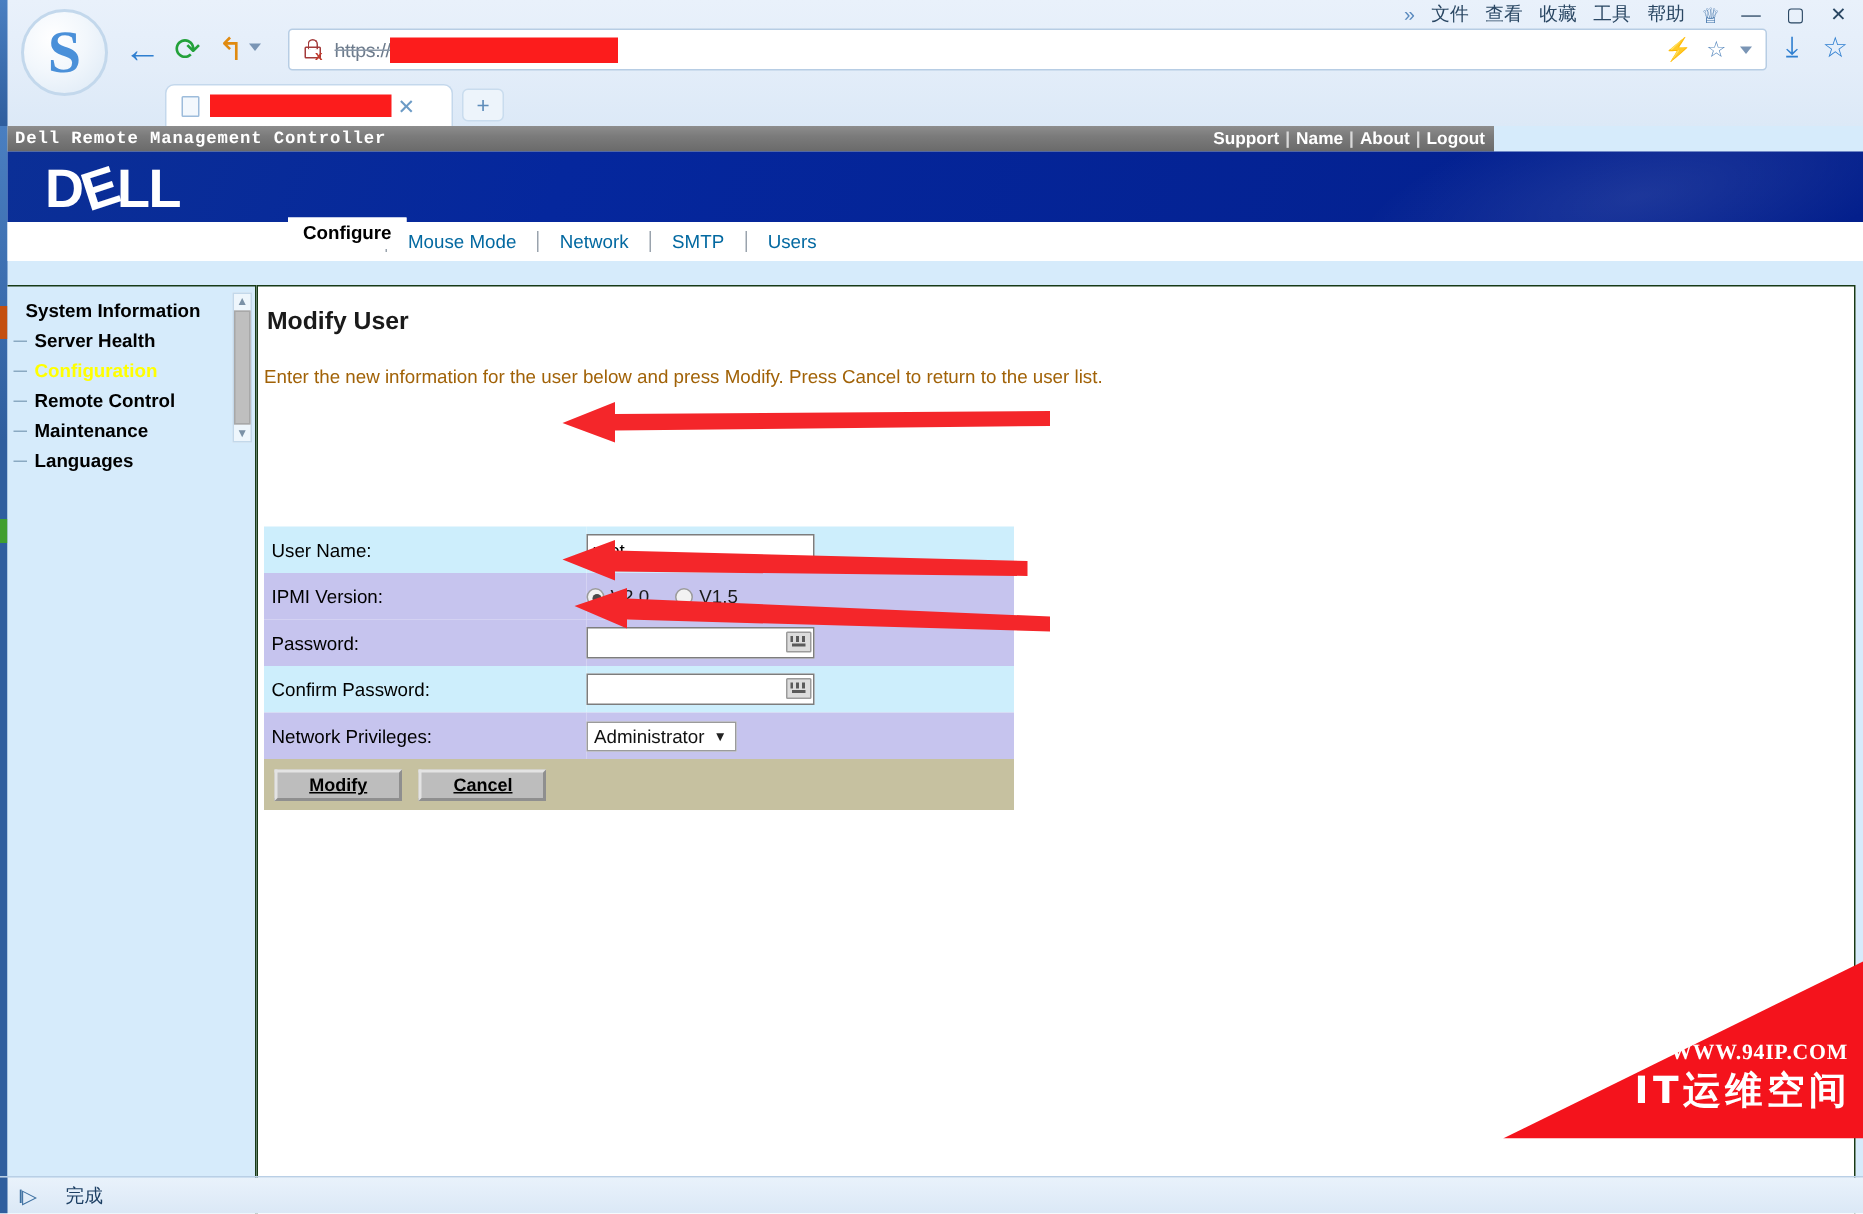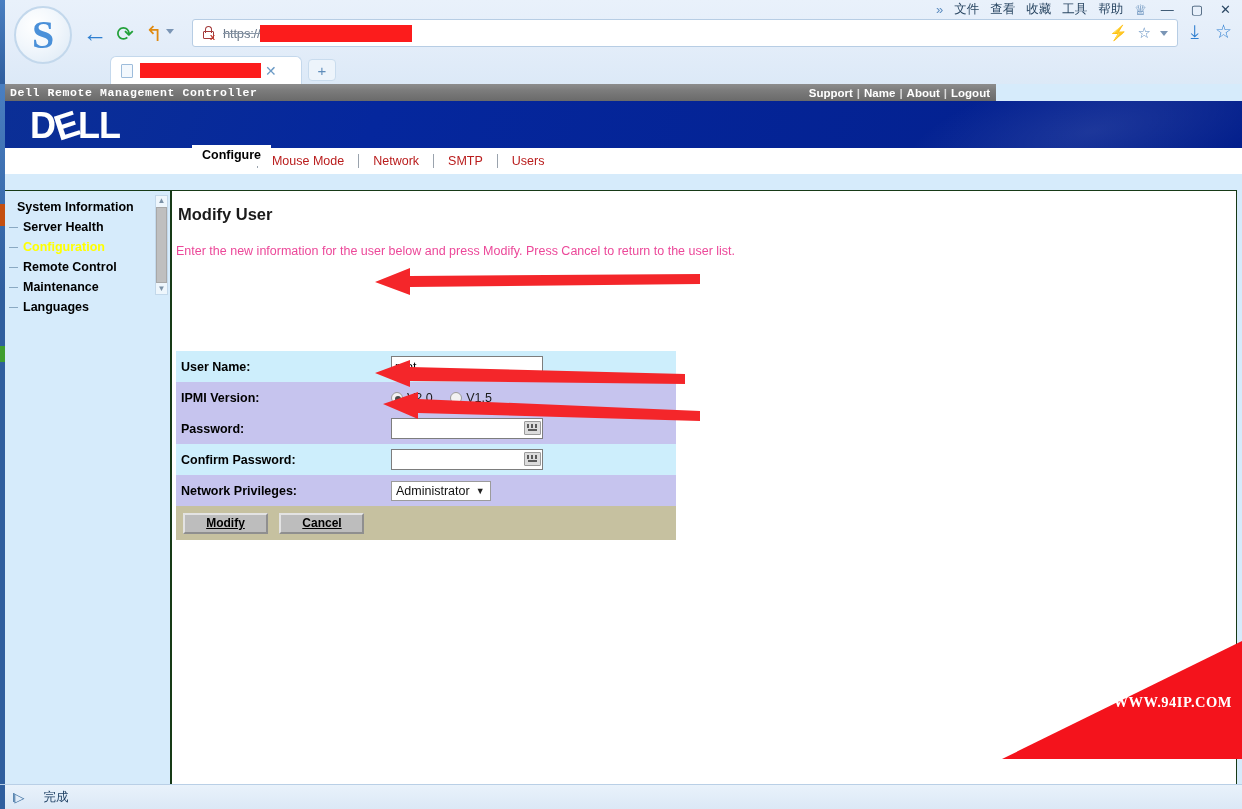--- a/index.html
+++ b/index.html
@@ -221,21 +221,21 @@
   }
 
   .subnav {
     position: absolute; left: 5px; top: 64px;
     width: 1237px; height: 26px;
     background: #ffffff;
     display: flex; align-items: center;
     padding-left: 192px;
   }
   .subnav .item {
-    font-size: 12.5px; color: #b91c1c;
+    font-size: 12.5px; color: #0369a1;
     padding: 0 14px; cursor: pointer;
     border-right: 1px solid #9aa3ad;
     line-height: 14px;
   }
   .subnav .item:last-child { border-right: none; }
 
   
   .sidebar {
     position: absolute; left: 5px; top: 106px;
     width: 166px; height: 678px;
@@ -279,34 +279,34 @@
     border: 1px solid #173a17;
     border-left: 1px solid #173a17;
     overflow: hidden;
   }
   .content h1 {
     margin: 0; padding: 14px 0 0 6px;
     font-size: 16.5px; font-weight: bold; color: #1a1a1a;
   }
   .content .intro {
     margin: 0; padding: 20px 0 0 4px;
-    font-size: 12.5px; color: #ec4899;
+    font-size: 12.5px; color: #a16207;
   }
 
   .form-table {
     position: absolute; left: 4px; top: 160px;
     width: 500px;
     border-collapse: collapse;
   }
   .form-table td {
     font-size: 12.5px; color: #000000;
     padding: 0; height: 31px; vertical-align: middle;
   }
   .form-table td.label {
-    width: 215px; padding-left: 5px; font-weight: bold;
+    width: 215px; padding-left: 5px; font-weight: normal;
   }
   .row-a { background: #cdeefc; }
   .row-b { background: #c6c4ee; }
   .row-btn { background: #c6c1a0; }
 
   .txt-input {
     width: 152px; height: 21px;
     border: 1px solid #7d7d7d;
     background: #ffffff;
     font-size: 12.5px; font-family: "Liberation Sans", sans-serif;
@@ -615,20 +615,21 @@
 
         <polygon points="375,289 410,276 410,283 685,290 685,300 410,297 410,303"></polygon>
 
         <polygon points="383,320 418,308 418,315 700,327 700,337 418,329 418,335"></polygon>
       </g>
     </svg>
 
     <div class="watermark">
       <div class="tri"></div>
       <div class="wm-url">WWW.94IP.COM</div>
+      <div class="wm-cn">IT运维空间</div>
     </div>
   </div>
 
   <div class="statusbar">
     <div class="sb-left-rail"></div>
     <span class="sb-icon">I▷</span>
     <span class="sb-text">完成</span>
   </div>
 
 </div>

